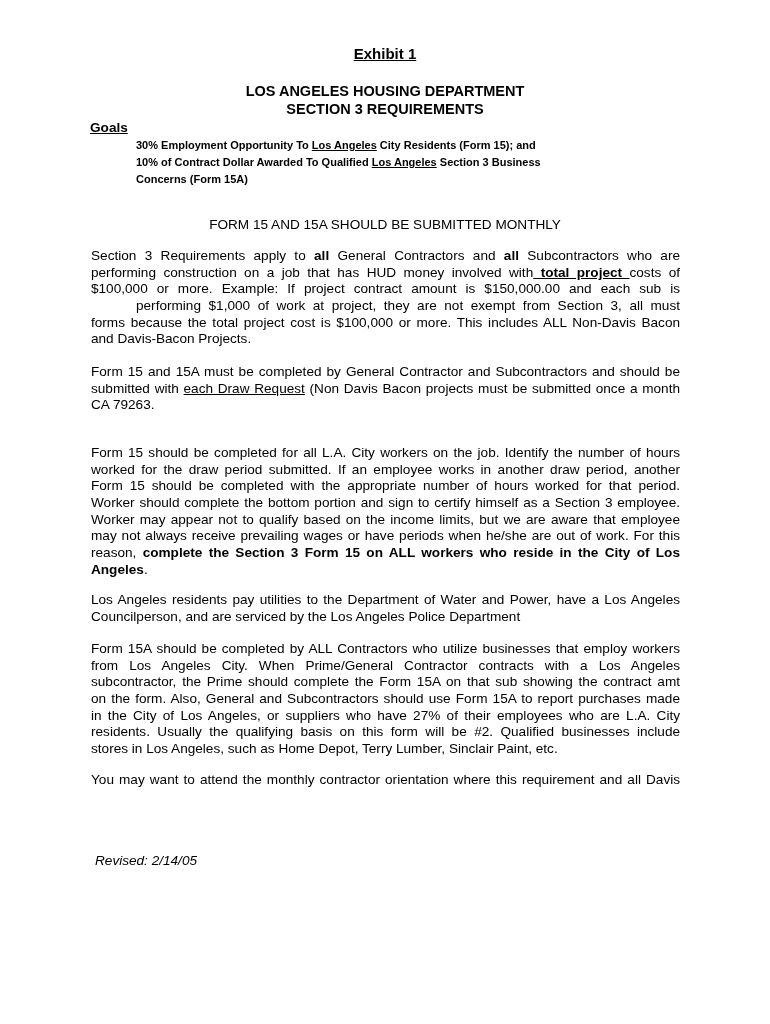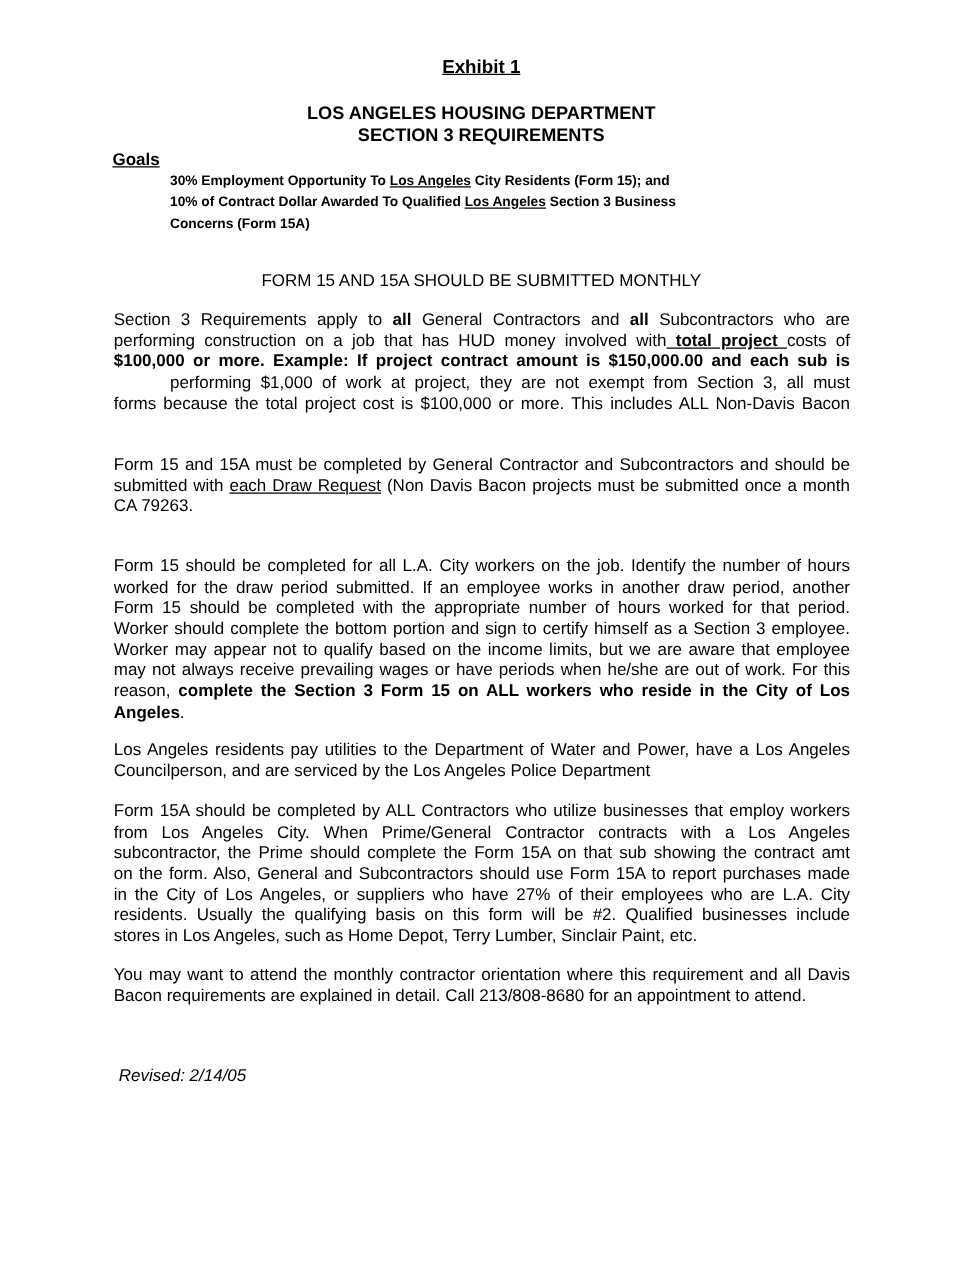--- a/index.html
+++ b/index.html
@@ -34,23 +34,24 @@
     <div><span>30% Employment Opportunity To </span><span class="u">Los Angeles</span><span> City Residents  (Form 15); and</span></div>
     <div><span>10% of Contract Dollar Awarded To Qualified </span><span class="u">Los Angeles</span><span> Section 3 Business</span></div>
     <div>Concerns (Form 15A)</div>
   </div>
 
   <div class="center" style="top:217px;">FORM 15 AND 15A SHOULD BE SUBMITTED MONTHLY</div>
 
   <div class="para" style="top:248px;">
     <span class="ln" style="white-space: normal; overflow: hidden;"><span>Section 3 Requirements apply to </span><span class="b">all</span><span> General Contractors and </span><span class="b">all</span><span> Subcontractors who are</span></span>
     <span class="ln" style="white-space: normal; overflow: hidden;"><span>performing construction on a job that has HUD money involved with</span><span class="b u"> total project </span><span>costs of</span></span>
-    <span class="ln" style="white-space: normal; overflow: hidden; font-weight: bold;">$100,000 or more.  Example: If project contract amount is $150,000.00 and each sub is</span>
+    <span class="ln" style="white-space: normal; overflow: hidden;">$100,000 or more.  Example: If project contract amount is $150,000.00 and each sub is</span>
     <span class="ln" style="white-space: normal; overflow: hidden; padding-left: 45px;">performing $1,000 of work at project, they are not exempt from Section 3, all must complete</span>
     <span class="ln" style="white-space: normal; overflow: hidden;">forms because the total project cost is $100,000 or more.  This includes ALL Non-Davis Bacon</span>
+    <span class="ln last" style="white-space: normal; overflow: hidden;">and Davis-Bacon Projects.</span>
   </div>
 
   <div class="para" style="top:364px;">
     <span class="ln" style="white-space: normal; overflow: hidden;">Form 15 and 15A must be completed by General Contractor and Subcontractors and should be</span>
     <span class="ln" style="white-space: normal; overflow: hidden;"><span>submitted with </span><span class="u">each Draw Request</span><span> (Non Davis Bacon projects must be submitted once a month</span></span>
     <span class="ln last" style="white-space: normal; overflow: hidden;">CA 79263.</span>
   </div>
 
   <div class="para" style="top:445px;">
     <span class="ln" style="white-space: normal; overflow: hidden;">Form 15 should be completed for all L.A. City workers on the job.   Identify the number of hours</span>
@@ -73,17 +74,16 @@
     <span class="ln" style="white-space: normal; overflow: hidden;">from Los Angeles City.  When Prime/General Contractor contracts with a Los Angeles</span>
     <span class="ln" style="white-space: normal; overflow: hidden;">subcontractor, the Prime should complete the Form 15A on that sub showing the contract amt</span>
     <span class="ln" style="white-space: normal; overflow: hidden;">on the form.  Also, General and Subcontractors should use Form 15A to report purchases made</span>
     <span class="ln" style="white-space: normal; overflow: hidden;">in the City of Los Angeles, or suppliers who have 27% of their employees who are L.A. City</span>
     <span class="ln" style="white-space: normal; overflow: hidden;">residents.  Usually the qualifying basis on this form will be #2.  Qualified businesses include</span>
     <span class="ln last" style="white-space: normal; overflow: hidden;">stores in Los Angeles, such as Home Depot, Terry Lumber, Sinclair Paint, etc.</span>
   </div>
 
   <div class="para" style="top:772px;">
     <span class="ln" style="white-space: normal; overflow: hidden;">You may want to attend the monthly contractor orientation where this requirement and all Davis</span>
-    <span class="ln last" style="white-space: normal; overflow: hidden;">Bacon requirements are explained in detail.  Call 213/808-8680 for an appointment to attend.</span>
   </div>
 
   <div class="revised">Revised: 2/14/05</div>
 </div>
 
 </body></html>

